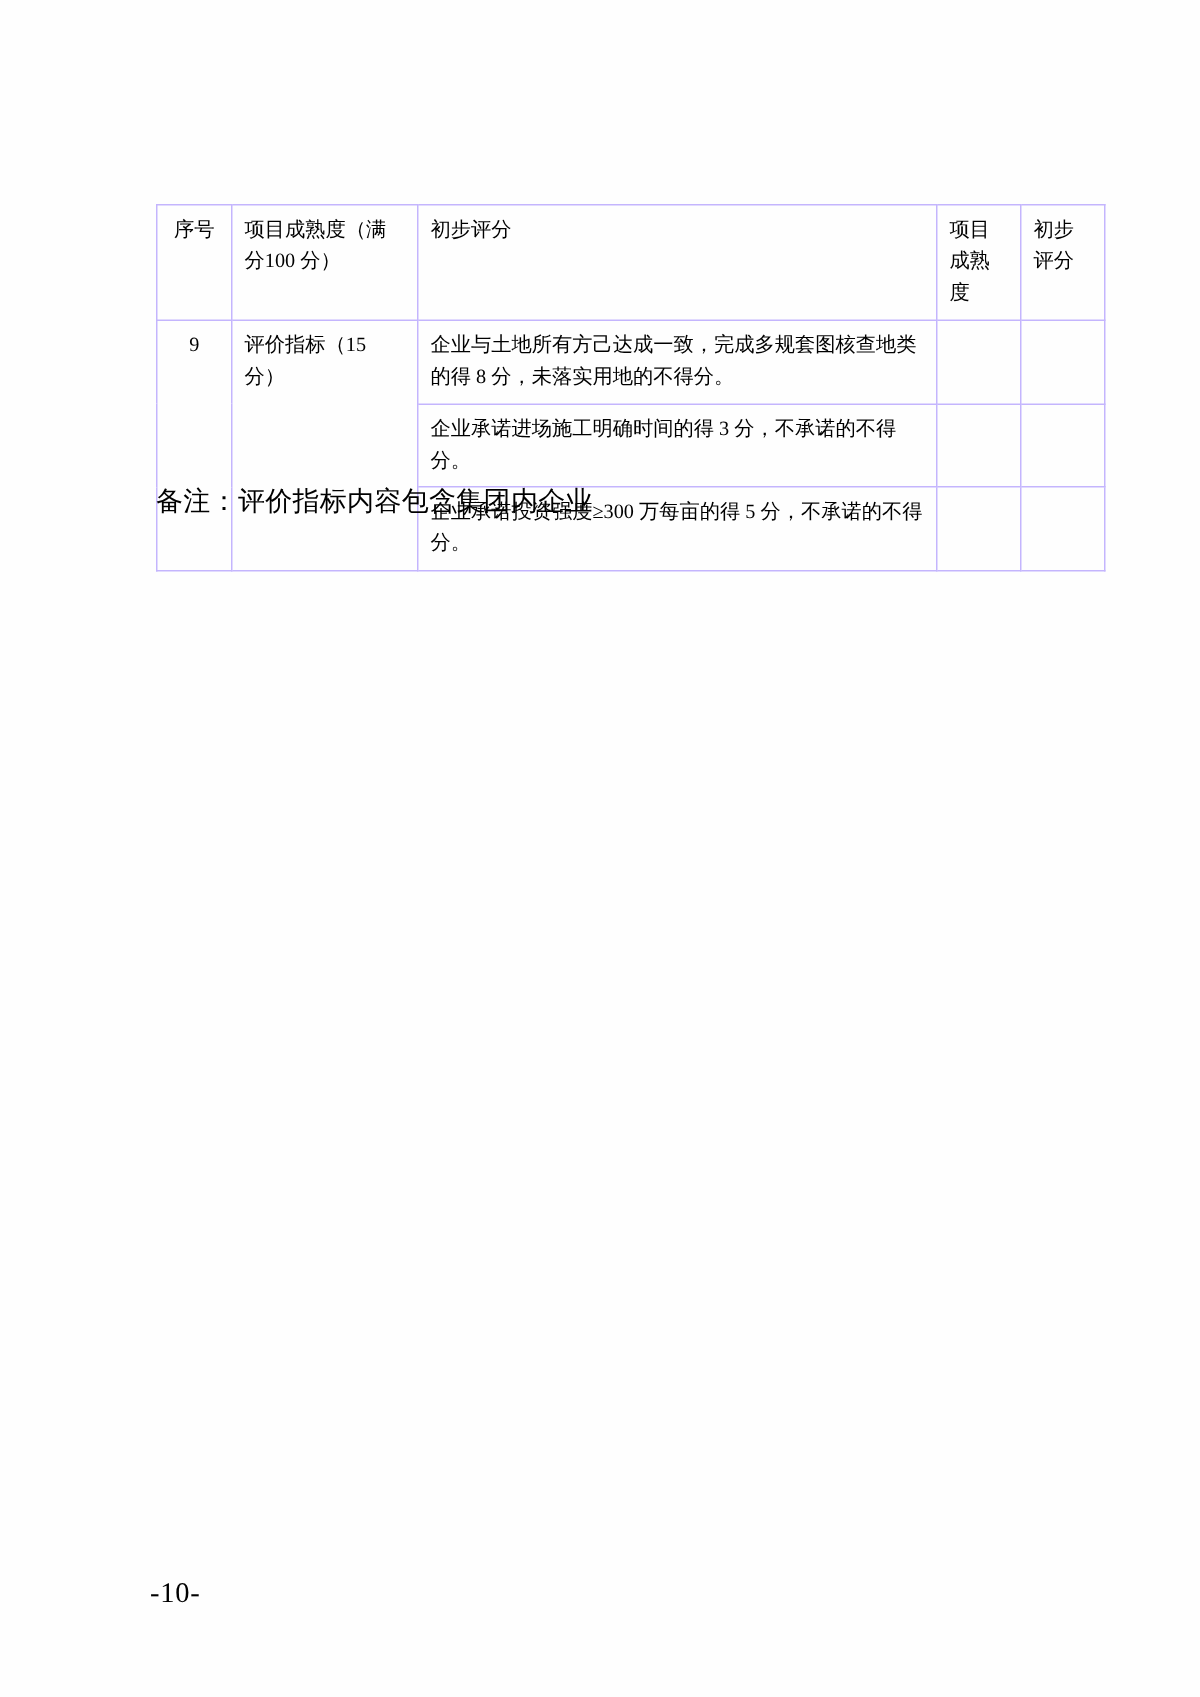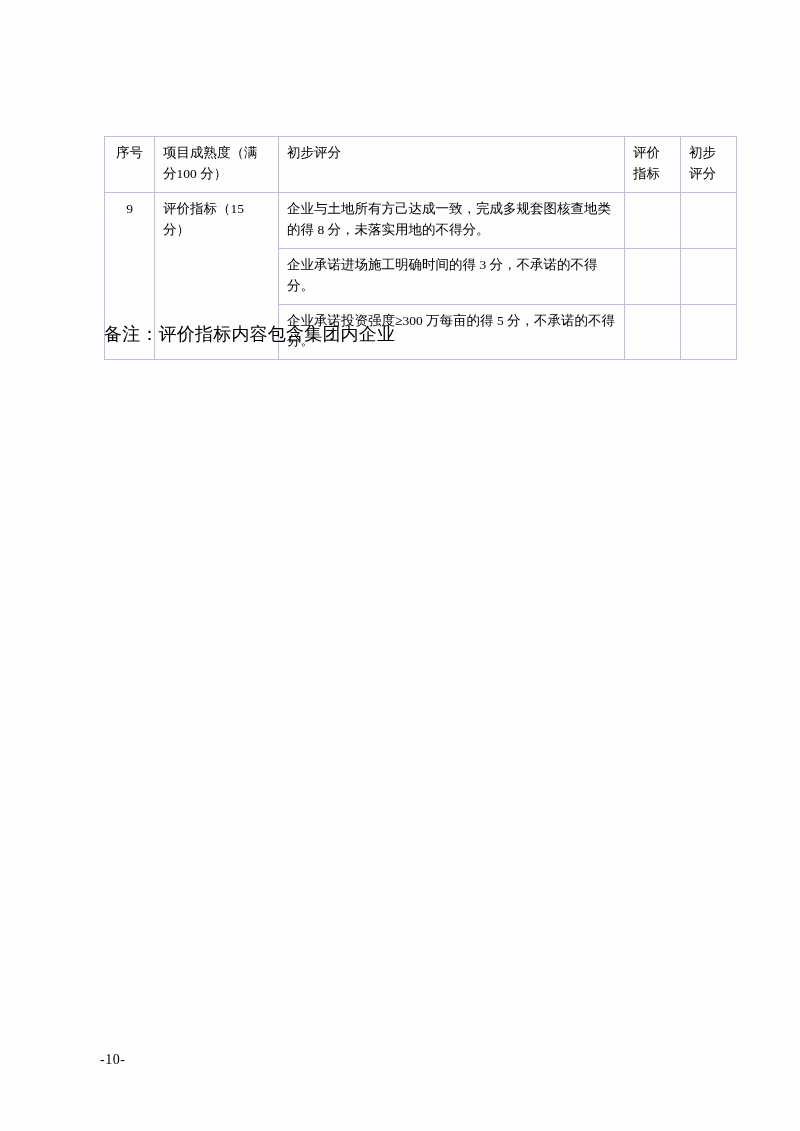--- a/index.html
+++ b/index.html
@@ -63,21 +63,21 @@
     left: 104px;
     top: 320px;
     font-size: 18px;
     line-height: 1.6;
     letter-spacing: 0.2px;
   }
   .page-number {
     position: absolute;
     left: 100px;
     top: 1052px;
-    font-size: 14px;
+    font-size: 19px;
     letter-spacing: 0.5px;
   }
   .empty-score {
     height: 100%;
   }
 </style>
 </head>
 <body>
 
 <div class="page">
@@ -88,21 +88,21 @@
       <col class="col-idx">
       <col class="col-std">
       <col class="col-pre">
       <col class="col-fin">
     </colgroup>
     <tbody>
       <tr>
         <td class="center-cell header-cell">序号</td>
         <td class="header-cell">项目成熟度（满分100 分）</td>
         <td class="header-cell">初步评分</td>
-        <td class="header-cell">评价指标</td>
+        <td class="header-cell">项目成熟度</td>
         <td class="header-cell">初步评分</td>
       </tr>
       <tr>
         <td class="center-cell mid-cell" rowspan="3">9</td>
         <td class="mid-cell" rowspan="3">评价指标（15分）</td>
         <td class="row-std-cell">企业与土地所有方己达成一致，完成多规套图核查地类的得 8 分，未落实用地的不得分。</td>
         <td class="empty-score"></td>
         <td class="empty-score"></td>
       </tr>
       <tr>

